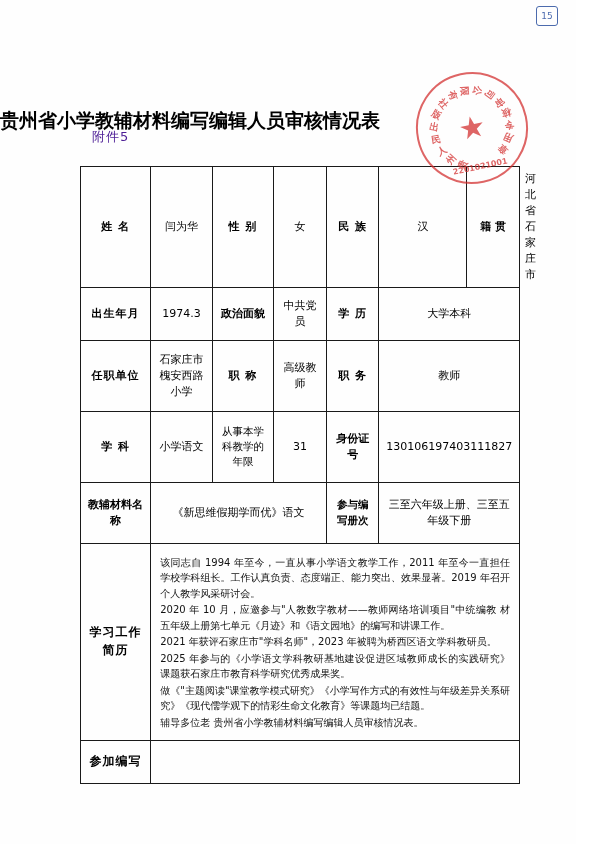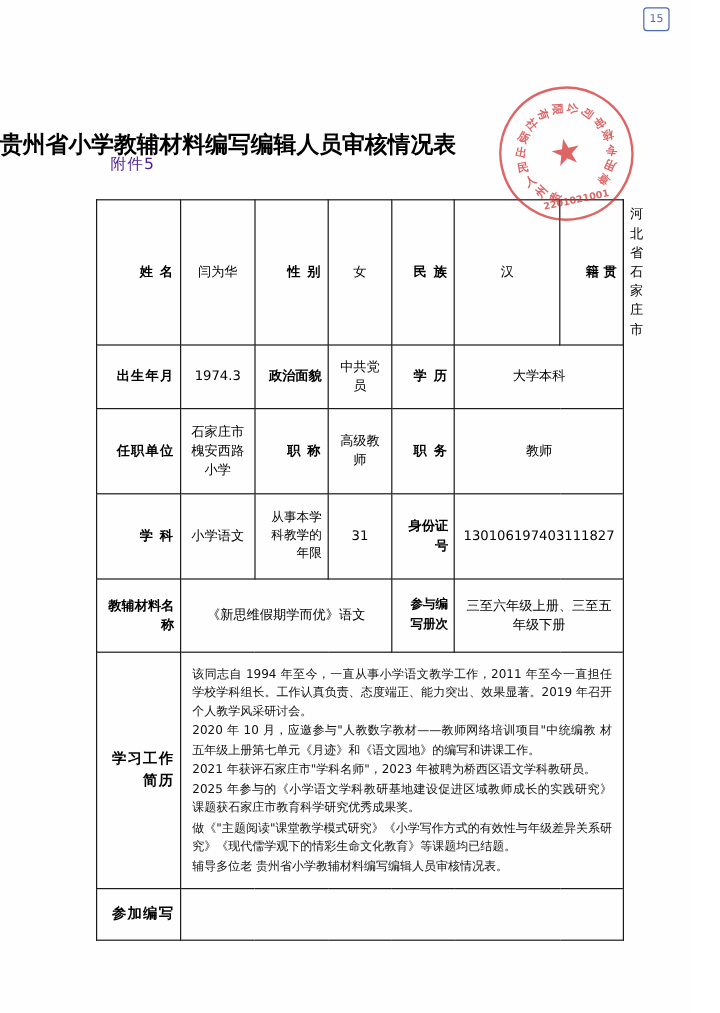--- a/index.html
+++ b/index.html
@@ -74,21 +74,21 @@
   table.form td {
     border: 1px solid #1a1a1a;
     font-size: 11px;
     line-height: 1.45;
     padding: 4px 5px;
     vertical-align: middle;
     color: #000;
     word-break: break-all;
   }
   td.lbl {
-    text-align: right;
+    text-align: center;
     font-weight: bold;
     font-size: 12px;
     letter-spacing: 1px;
   }
   td.val {
     text-align: center;
   }
 
   .r1 td { height: 44px; }
   .r2 td { height: 44px; }

